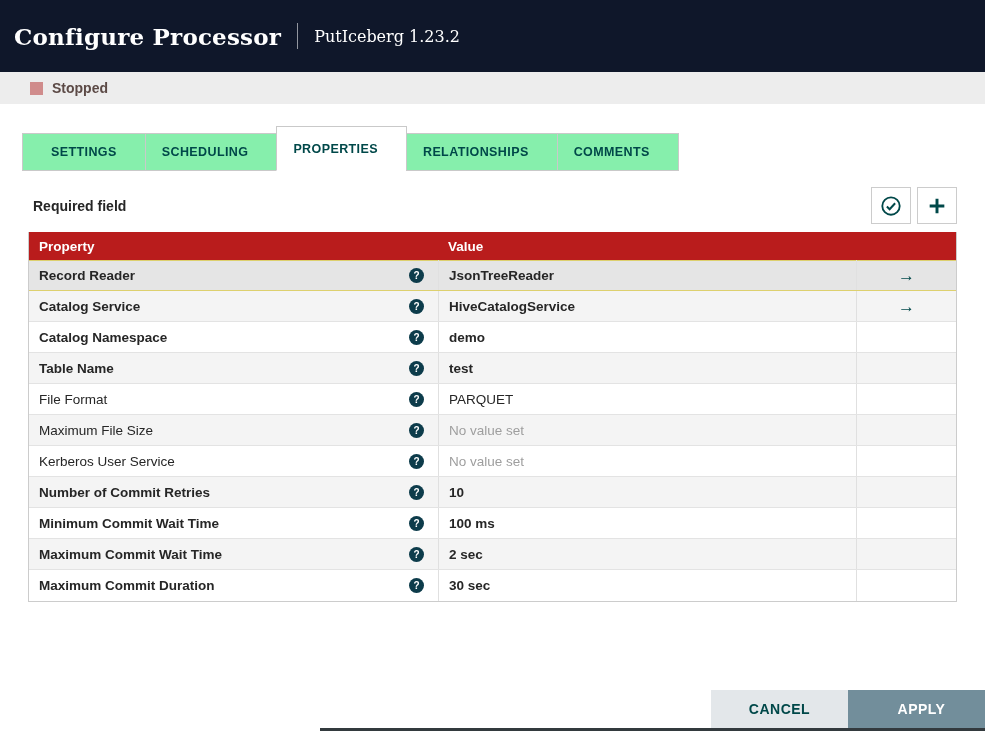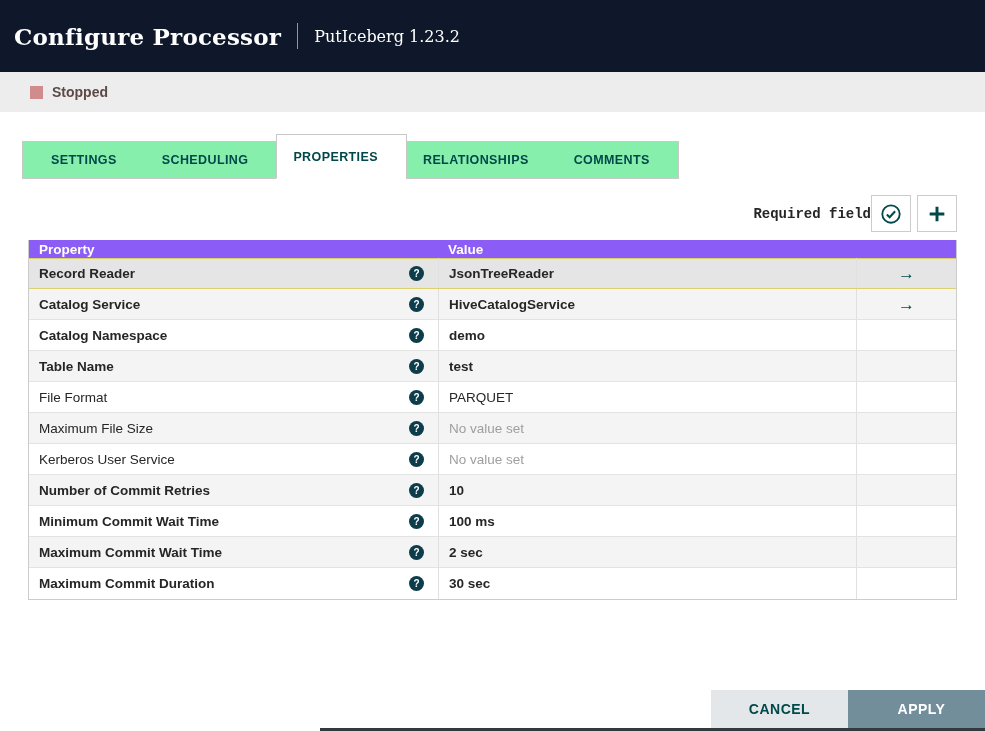--- a/index.html
+++ b/index.html
@@ -15,21 +15,21 @@
   }
   .dlg-title {
     font-family:"DejaVu Serif", serif; font-size:23px; font-weight:700;
     margin:0; letter-spacing:.2px;
   }
   .hdr-divider { width:1px; height:26px; background:rgba(255,255,255,.55); margin:0 16px; }
   .hdr-sub { font-family:"DejaVu Serif", serif; font-size:16px; }
 
   
   .status-bar {
-    height:40px; background:#ededed; display:flex; align-items:center;
+    height:32px; background:#ededed; display:flex; align-items:center;
     padding:0 30px; gap:9px;
   }
   .status-square { width:13px; height:13px; background:#d08c8c; }
   .status-label { font-size:14px; font-weight:bold; color:#5c4a46; }
 
   
   .tab-bar {
     margin:22px 28px 0 22px; display:flex; align-items:flex-end; height:45px;
   }
   .tab {
@@ -38,35 +38,34 @@
     font-size:12.5px; font-weight:bold; letter-spacing:.4px; cursor:pointer;
     white-space:nowrap;
   }
   .tab + .tab { margin-left:-1px;padding-left:16px; }
   .tab.active {
     height:45px; background:#ffffff; border-bottom:1px solid #ffffff;
   }
 
   
   .required-row {
-    margin:16px 28px 8px 28px; display:flex; justify-content:flex-end; align-items:center;
+    margin:16px 28px 8px 28px; display:flex; justify-content:space-between; align-items:center;
     height:37px;
-    font-family:Liberation Mono, monospace;
   }
   .required-label { font-size:14px; font-weight:bold; padding-left:5px; color:#262626; }
   .panel-actions { display:flex; gap:6px; }
   .icon-btn {
     width:40px; height:37px; background:#fff; border:1px solid #ccc;
     display:flex; align-items:center; justify-content:center; cursor:pointer; padding:0;
   }
 
   
   .prop-table { margin:0 28px; border:1px solid #ccc; border-top:none; }
   .thead {
-    display:flex; height:18px; background:#8b5cf6; color:#fff; align-items:center;
+    display:flex; height:28px; background:#b91c1c; color:#fff; align-items:center;
     font-size:13.5px; font-weight:bold;
   }
   .cell.prop { width:409px; padding:0 14px 0 10px; display:flex; align-items:center; justify-content:space-between; }
   .cell.val  { flex:1; padding-left:10px; display:flex; align-items:center; }
   .cell.arrow{ width:100px; display:flex; align-items:center; justify-content:center; }
   .row {
     display:flex; height:31px; align-items:stretch; border-bottom:1px solid #e3e3e3;
     font-size:13.5px; background:#ffffff; cursor:pointer;
   }
   .row:last-child { border-bottom:none; }

